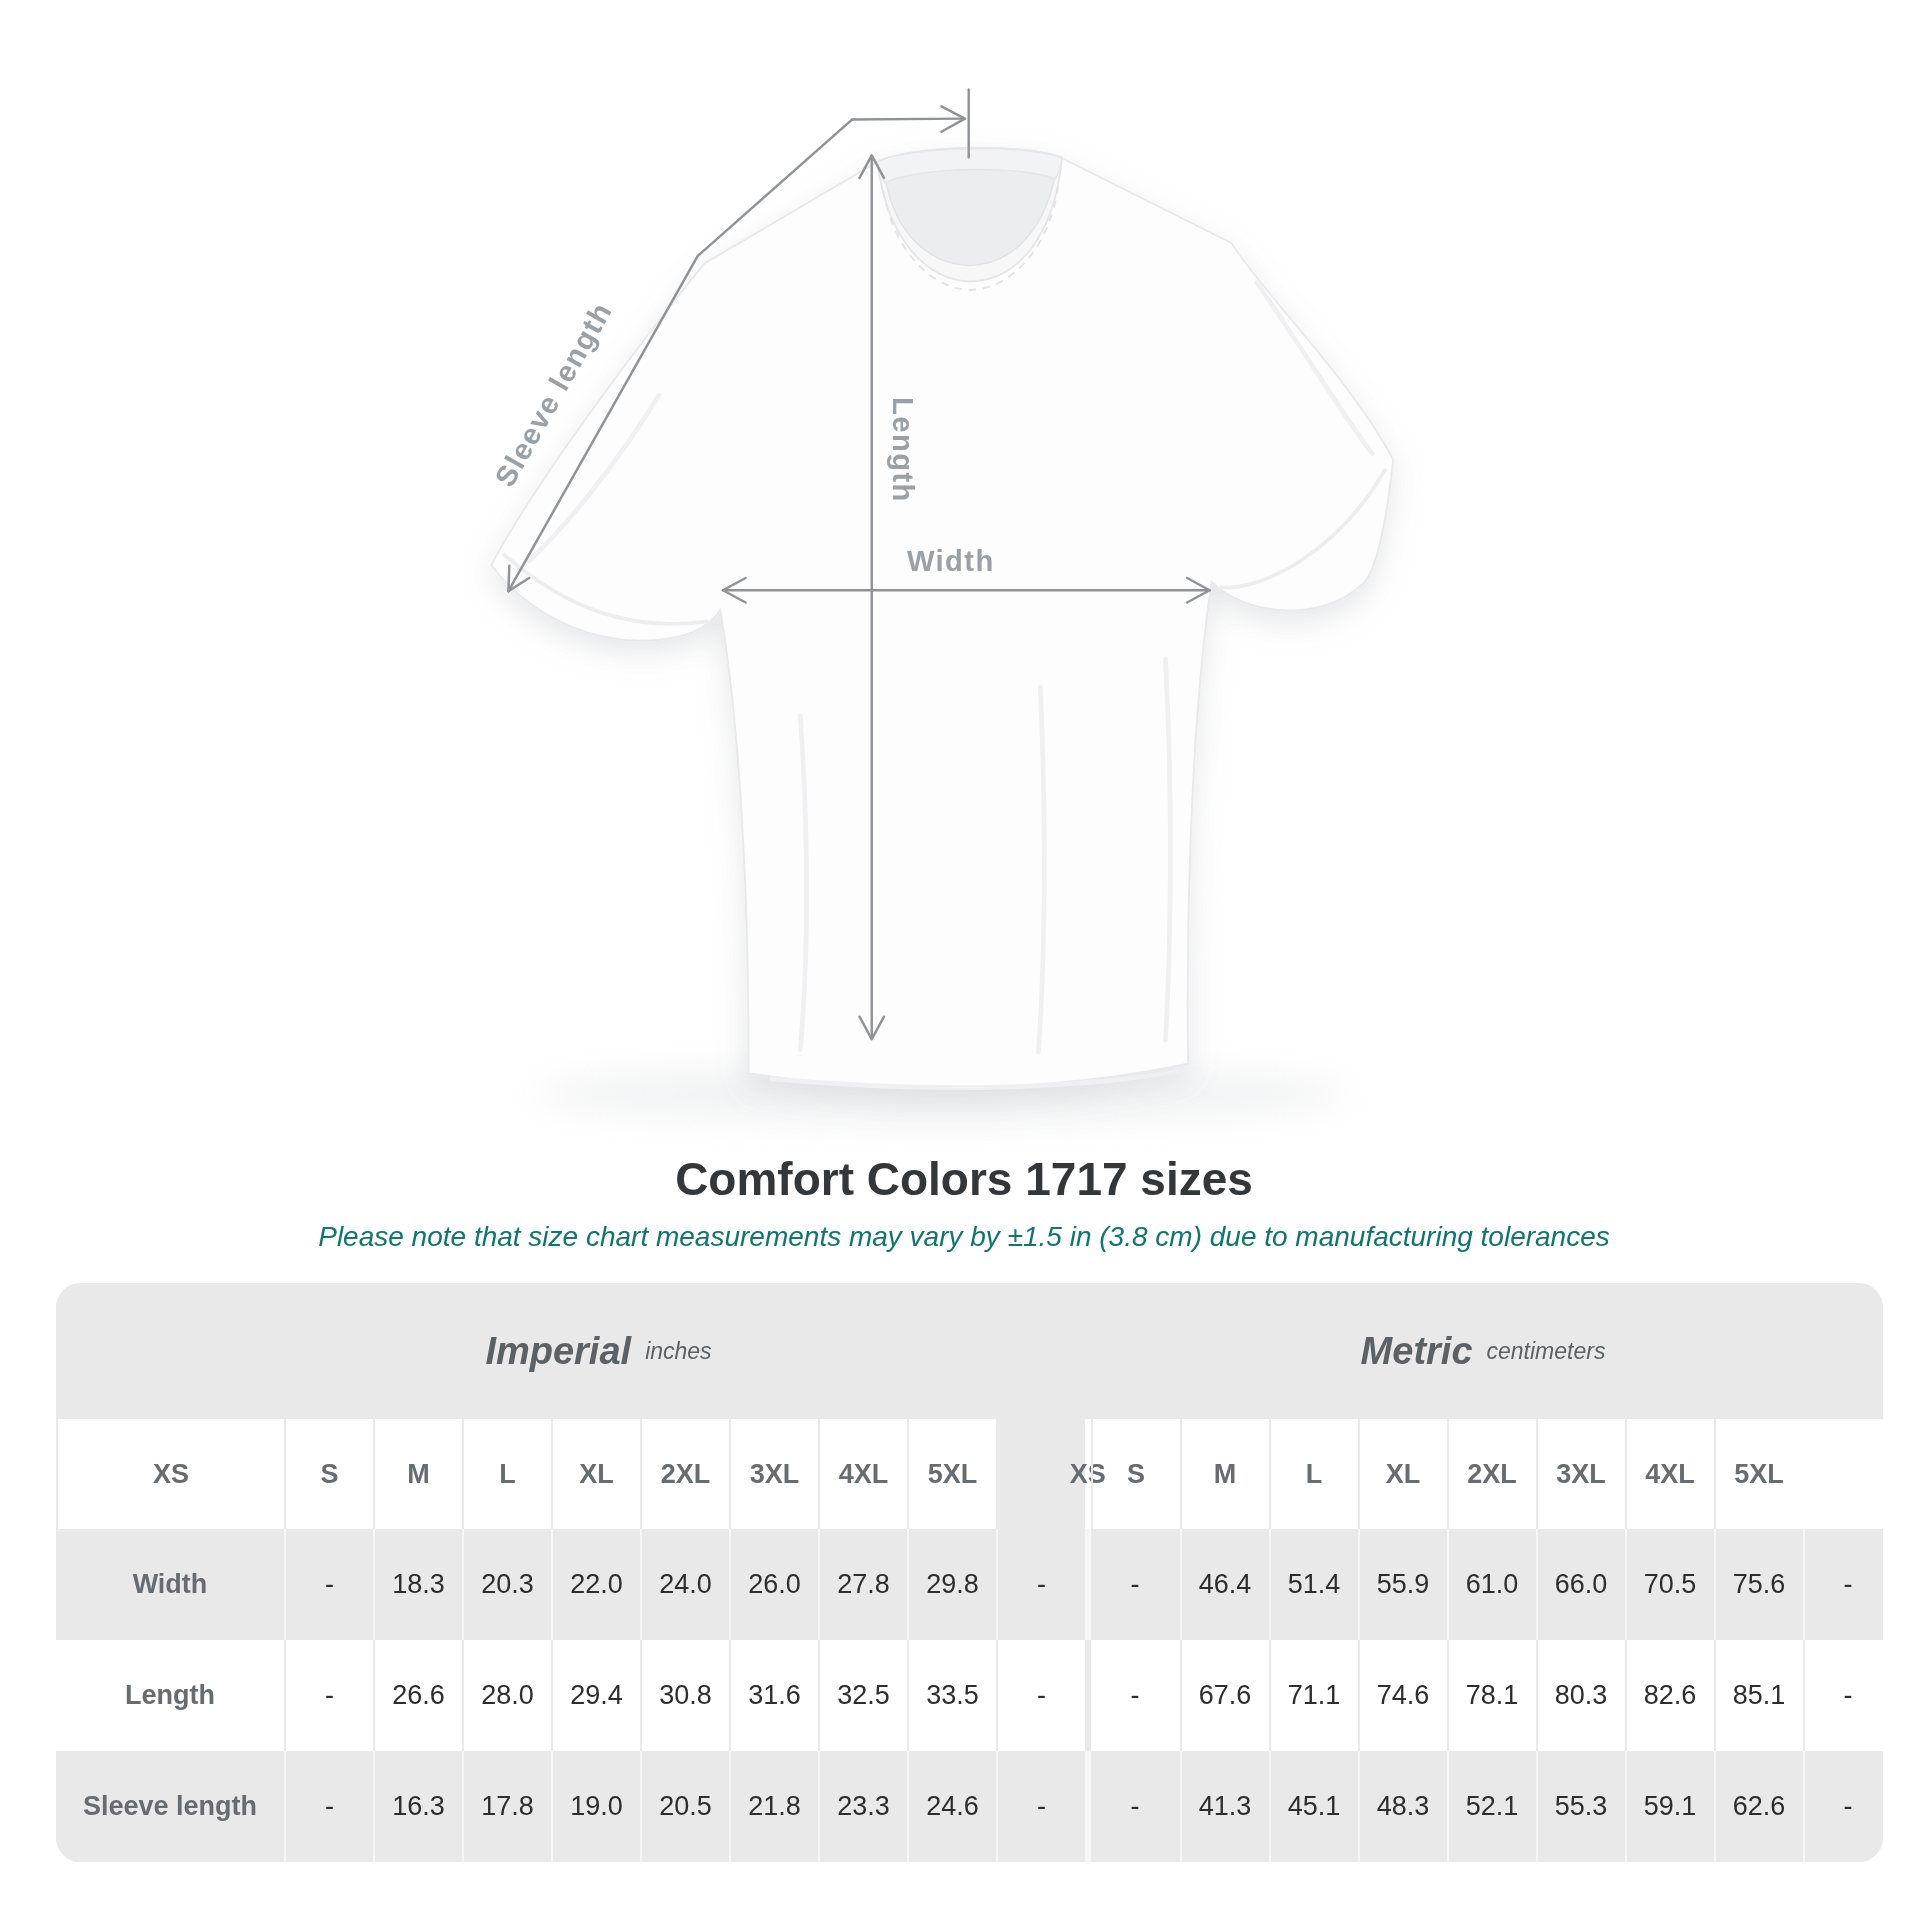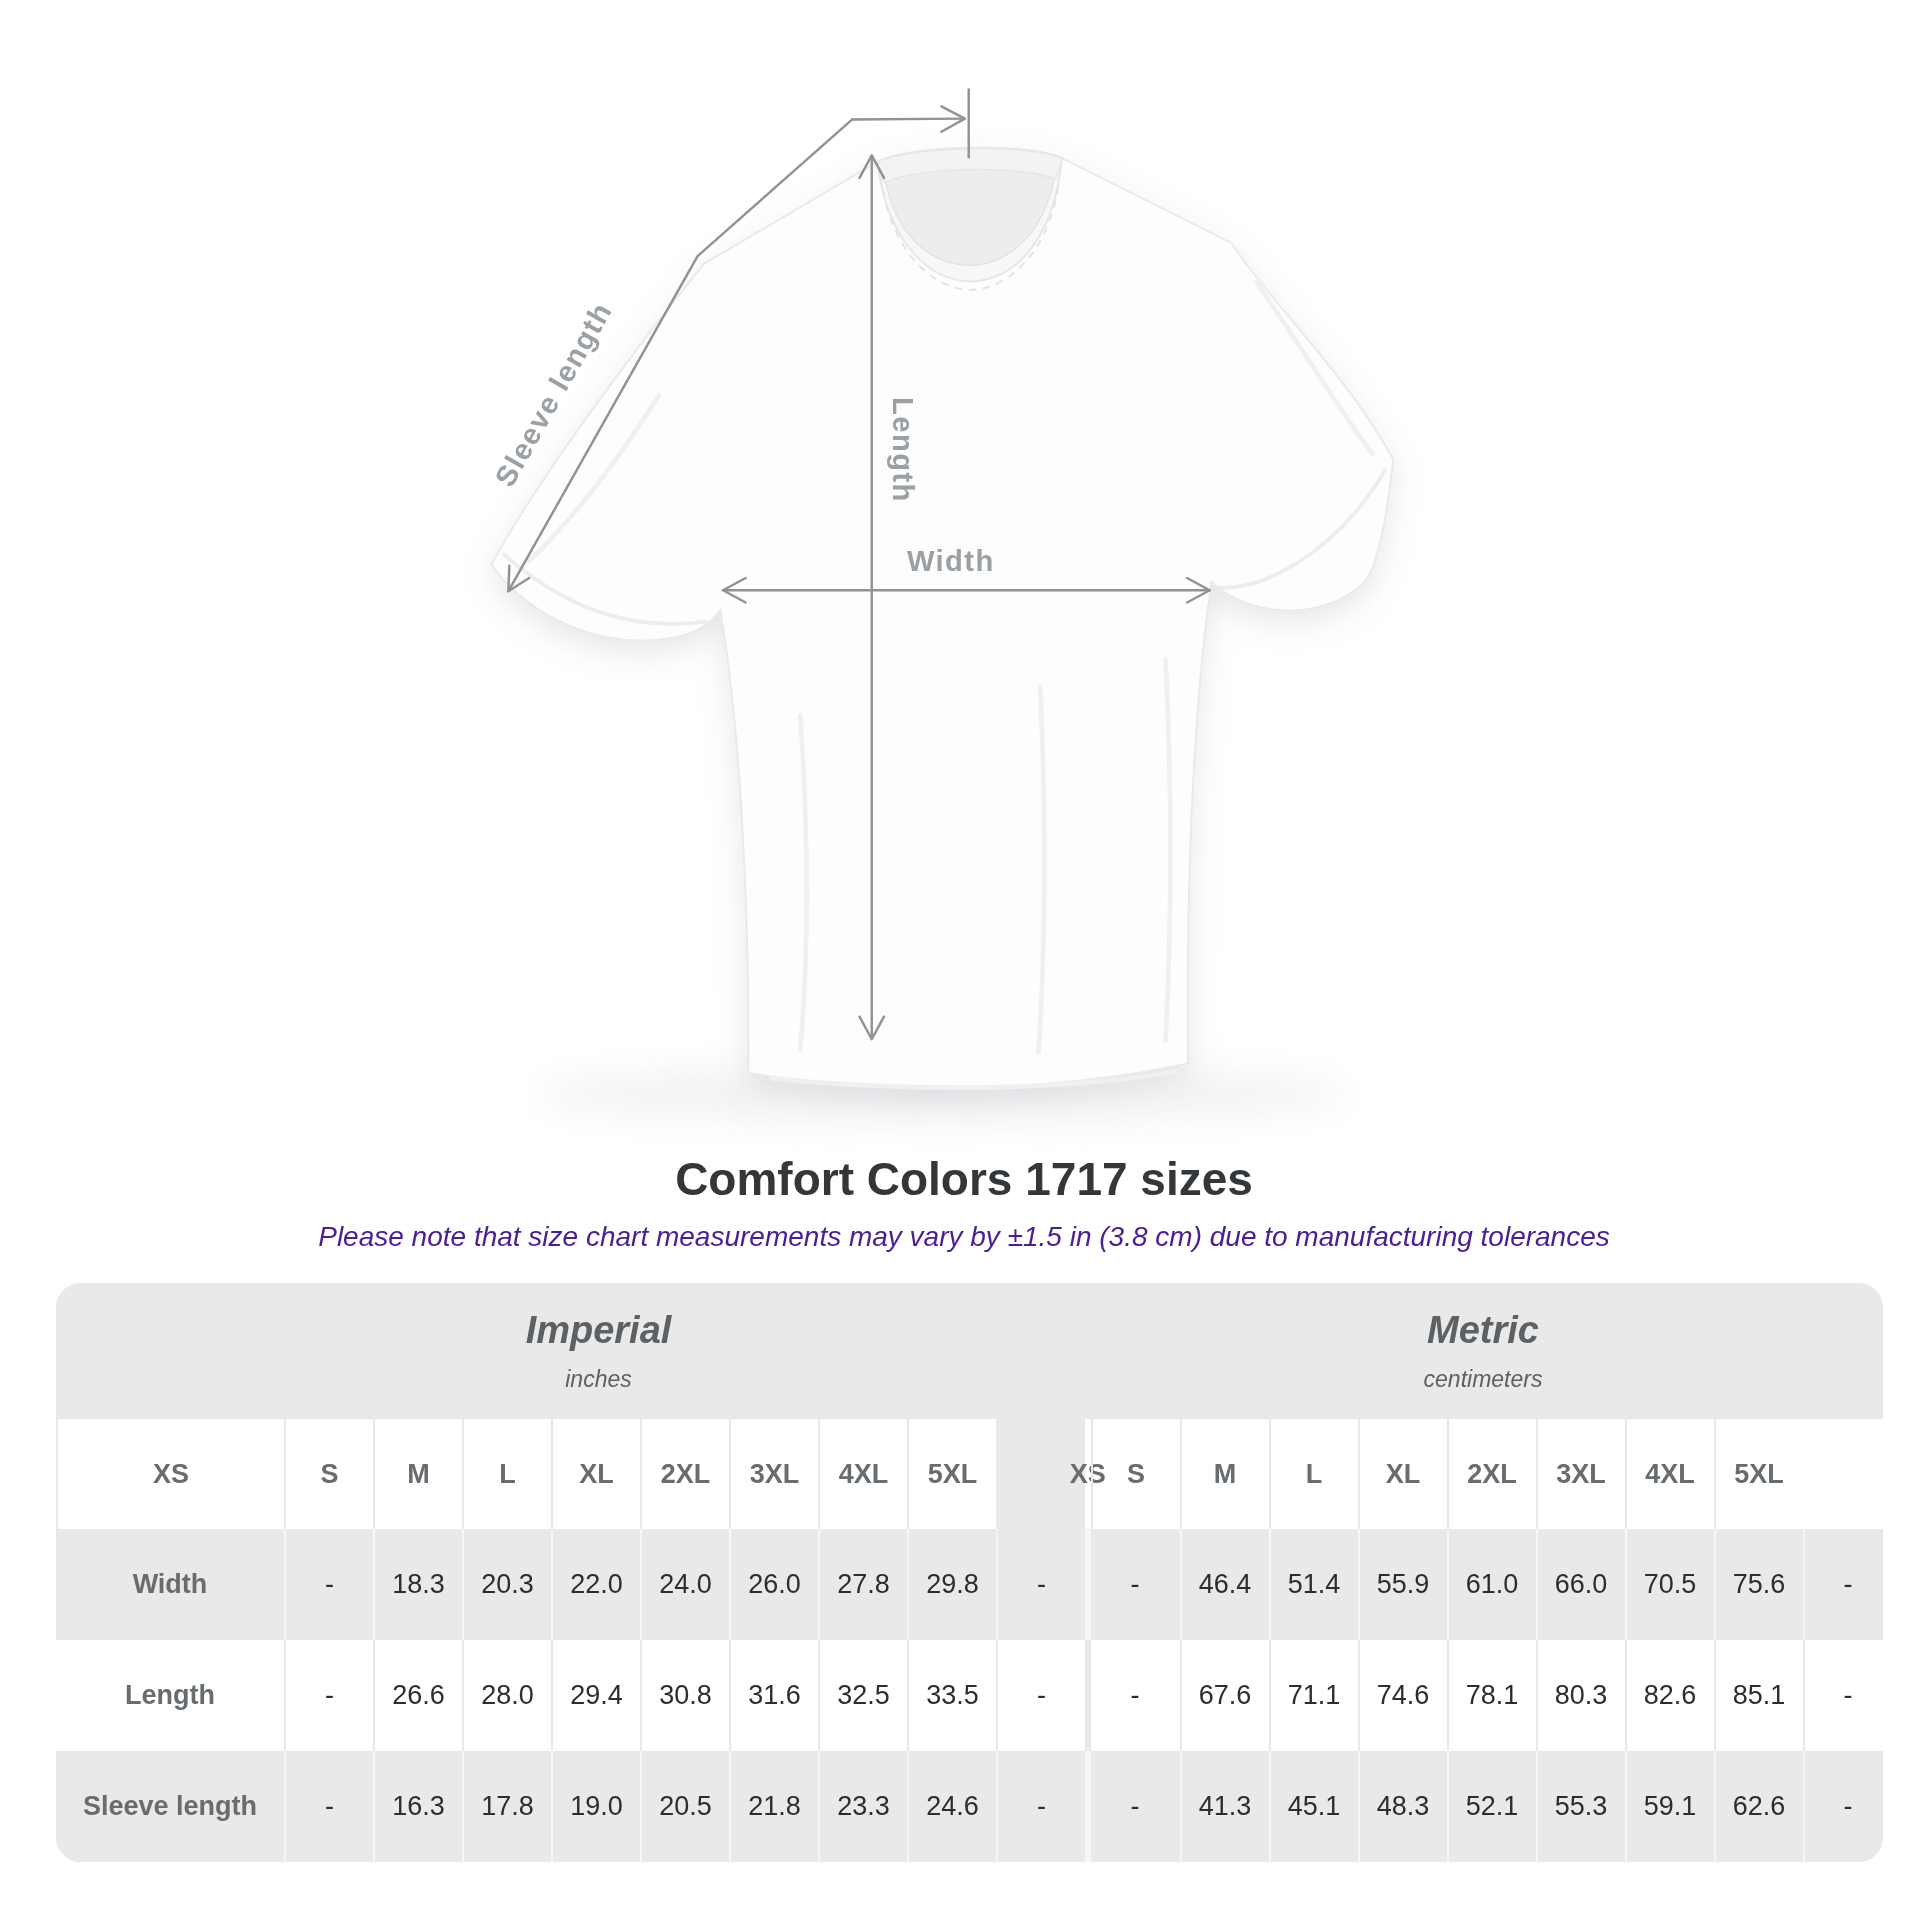--- a/index.html
+++ b/index.html
@@ -9,30 +9,30 @@
   }
   
   .diagram{position:absolute;left:0;top:0;}
   .diagram text{
     font-family:"Liberation Sans","DejaVu Sans",sans-serif;
     font-weight:bold;font-size:31px;fill:#9aa0a4;letter-spacing:1.5px;
   }
   
   .heading{position:absolute;left:0;top:1137px;width:1928px;text-align:center;margin-top:16px;}
   .title{font-size:46px;font-weight:bold;color:#33373a;line-height:53px;}
-  .subtitle{margin-top:13px;font-size:28px;font-style:italic;color:#4c1d95;line-height:36px;}
+  .subtitle{margin-top:13px;font-size:28px;font-style:italic;color:#0f766e;line-height:36px;}
   
   .size-table{
     position:absolute;left:56px;top:1283px;width:1827px;
     background:#e9e9e9;border-radius:24.5px;overflow:hidden;
   }
   .unit-band{display:flex;height:136px;align-items:center;}
   .unit-left{width:1027px;padding-left:58px;box-sizing:border-box;}
   .unit-right{flex:1;}
-  .unit-group{display:flex;flex-direction:column;align-items:center;justify-content:center;gap:14px;}
+  .unit-group{display:flex;flex-direction:row;align-items:center;justify-content:center;gap:14px;}
   .unit-title{font-size:38px;font-weight:bold;font-style:italic;color:#5c6165;}
   .unit-sub{font-size:23px;font-style:italic;color:#5c6165;}
   .t-row{
     display:grid;
     grid-template-columns:228px repeat(9,89px) 5.6px repeat(9,89px);
     align-items:stretch;
   }
   .row-sizes{height:110px;}
   .row-data{height:111px;}
   .row-white{background:#ffffff;}

